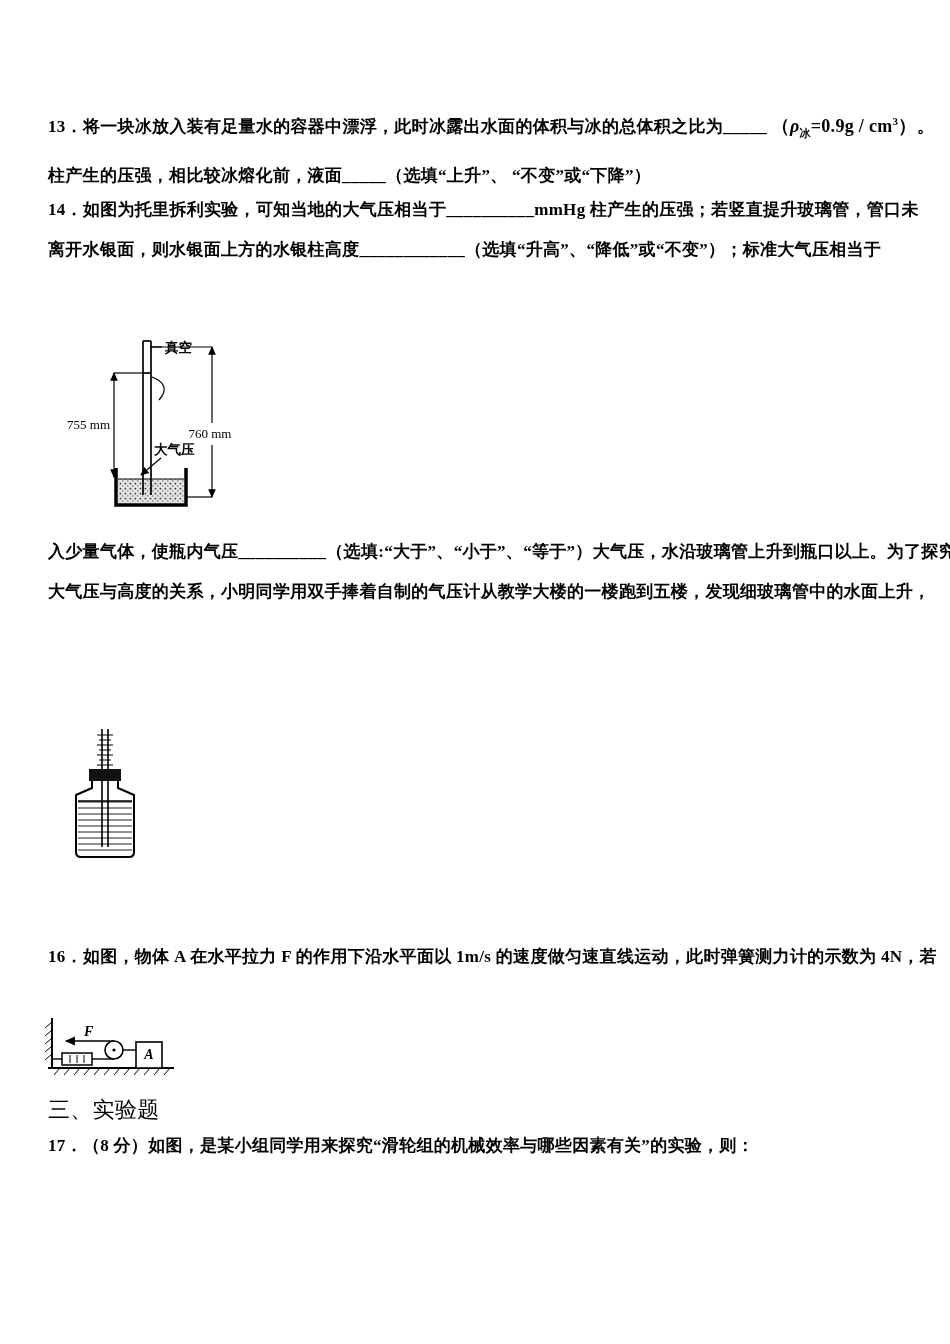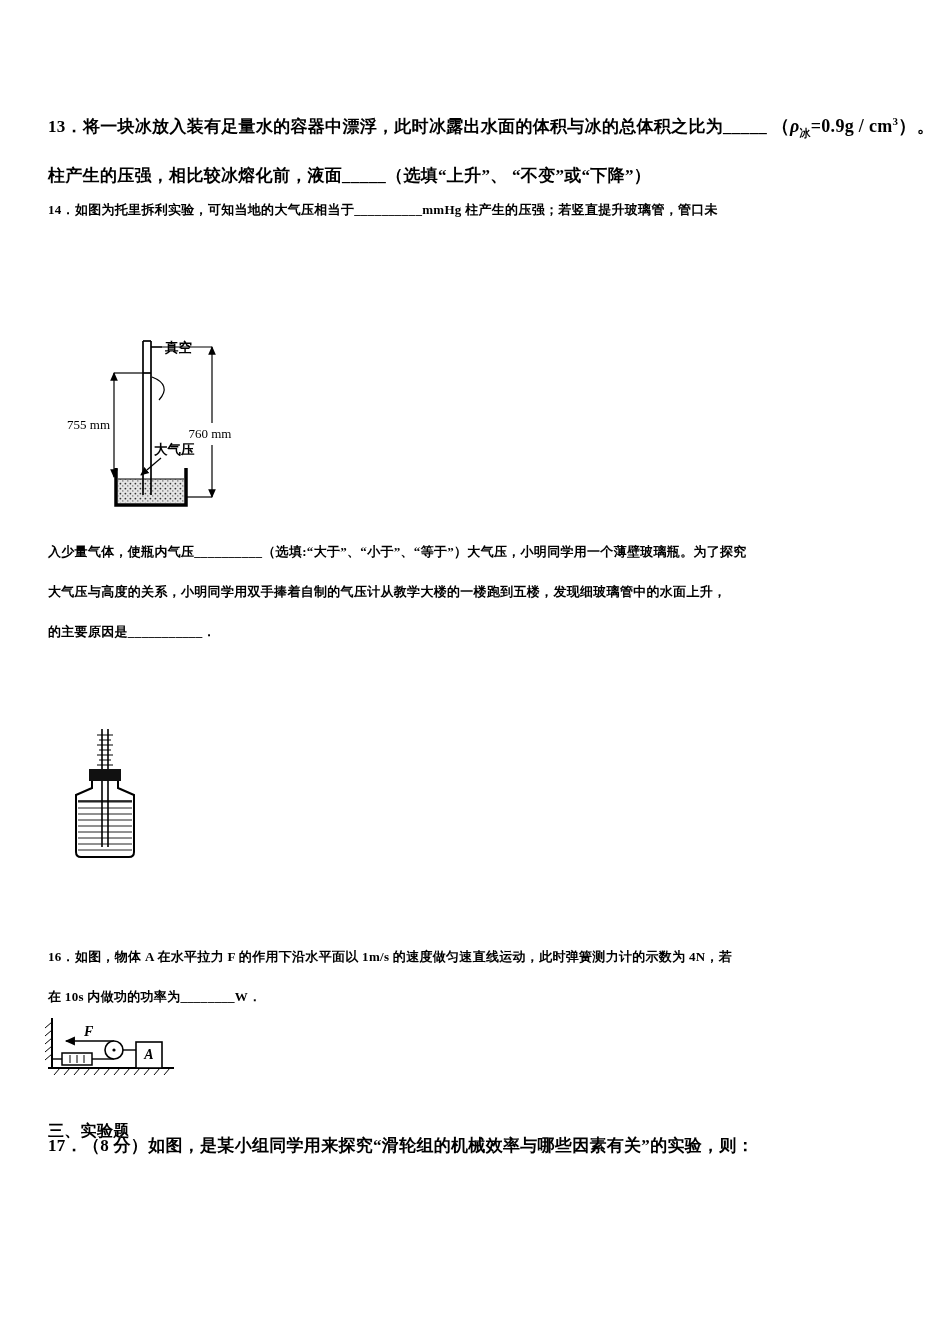--- a/index.html
+++ b/index.html
@@ -6,46 +6,47 @@
   body{
     width:950px;height:1344px;position:relative;background:#ffffff;color:#000;
     font-family:"Liberation Serif","DejaVu Serif",serif;overflow:hidden;
   }
   .tline{
     position:absolute;left:48px;width:862px;font-size:17px;font-weight:600;
     letter-spacing:0.3px;line-height:35px;white-space:nowrap;
   }
   .para{position:absolute;left:48px;width:862px;}
   .para .ln{
-    height:40px;line-height:40px;font-size:13px;font-weight:600;
+    height:40px;line-height:40px;font-size:17px;font-weight:600;
     letter-spacing:0.3px;white-space:nowrap;
   }
   .fig{position:absolute;}
   .formula{font-size:18px;font-weight:600;}
   .formula .rho{font-style:italic;font-family:"Liberation Serif",serif;}
   .formula sub{font-size:11px;}
   .formula sup{font-size:11px;}
-  .section-head{font-size:16px;font-weight:700;margin-top:21px;}
+  .section-head{font-size:22px;font-weight:400;}
   svg text{font-family:"Liberation Serif","DejaVu Serif",serif;fill:#000;}
   .cjk-svg{font-size:13.5px;font-weight:700;}
   .dim{font-size:13px;}
   .var{font-size:14px;font-style:italic;font-weight:600;}
 </style>
 </head>
 <body>
 
 <div>
 
   <div class="tline" style="top:104px;">
     <span>13．将一块冰放入装有足量水的容器中漂浮，此时冰露出水面的体积与冰的总体积之比为_____ </span><span class="formula"><span>（</span><span class="rho">ρ</span><sub>冰</sub><span>=0.9g / cm</span><sup>3</sup><span>）。</span></span>
   </div>
   <div class="tline" style="top:158px;">柱产生的压强，相比较冰熔化前，液面_____（选填“上升”、 “不变”或“下降”）</div>
 
   <div class="para" style="top:190px;">
     <div class="ln">14．如图为托里拆利实验，可知当地的大气压相当于__________mmHg 柱产生的压强；若竖直提升玻璃管，管口未</div>
+    <div class="ln">离开水银面，则水银面上方的水银柱高度____________（选填“升高”、“降低”或“不变”）；标准大气压相当于</div>
   </div>
 
   <div class="fig" style="left:64px;top:327px;">
     <svg width="175" height="192" viewBox="0 0 175 192">
       <defs>
         <marker id="ah1" viewBox="0 0 10 10" refX="8" refY="5" markerWidth="8" markerHeight="8" orient="auto-start-reverse">
           <path d="M0,1 L9,5 L0,9 z" fill="#000"></path>
         </marker>
         <pattern id="stip" width="5" height="5" patternUnits="userSpaceOnUse">
           <rect width="5" height="5" fill="#e4e4e4"></rect>
@@ -78,23 +79,22 @@
         <line x1="148" y1="118" x2="148" y2="170" marker-end="url(#ah1)"></line>
         <line x1="122" y1="170" x2="148" y2="170"></line>
       </g>
       <text x="146" y="111" text-anchor="middle" class="dim">760 mm</text>
       <text x="90" y="127" class="cjk-svg">大气压</text>
       <line x1="97" y1="131" x2="77" y2="148" stroke="#000" stroke-width="1.2" marker-end="url(#ah1)"></line>
     </svg>
   </div>
 
   <div class="para" style="top:532px;">
-    <div class="ln">入少量气体，使瓶内气压__________（选填:“大于”、“小于”、“等于”）大气压，小明同学用一个薄壁玻璃瓶。为了探究</div>
+    <div class="ln">入少量气体，使瓶内气压__________（选填:“大于”、“小于”、“等于”）大气压，水沿玻璃管上升到瓶口以上。为了探究</div>
     <div class="ln">大气压与高度的关系，小明同学用双手捧着自制的气压计从教学大楼的一楼跑到五楼，发现细玻璃管中的水面上升，</div>
-    <div class="ln">的主要原因是___________．</div>
   </div>
 
   <div class="fig" style="left:60px;top:727px;">
     <svg width="90" height="138" viewBox="0 0 90 138">
       <defs>
         <pattern id="hln" width="8" height="6" patternUnits="userSpaceOnUse">
           <line x1="0" y1="3" x2="8" y2="3" stroke="#222" stroke-width="1"></line>
         </pattern>
       </defs>
       <path d="M32,54 L32,61 L16,68 L16,125 Q16,130 21,130 L69,130 Q74,130 74,125 L74,68 L58,61 L58,54" stroke="#000" stroke-width="2" fill="none"></path>
@@ -112,21 +112,20 @@
         <line x1="37" y1="28" x2="53" y2="28"></line>
         <line x1="39" y1="33" x2="51" y2="33"></line>
         <line x1="37" y1="38" x2="53" y2="38"></line>
       </g>
       <rect x="29" y="42" width="32" height="12" fill="#111"></rect>
     </svg>
   </div>
 
   <div class="para" style="top:937px;">
     <div class="ln">16．如图，物体 A 在水平拉力 F 的作用下沿水平面以 1m/s 的速度做匀速直线运动，此时弹簧测力计的示数为 4N，若</div>
-    <div class="ln">在 10s 内做功的功率为________W．</div>
   </div>
 
   <div class="fig" style="left:40px;top:1012px;">
     <svg width="140" height="68" viewBox="0 0 140 68">
       <defs>
         <marker id="ah3" viewBox="0 0 10 10" refX="8" refY="5" markerWidth="8" markerHeight="8" orient="auto">
           <path d="M0,1 L9,5 L0,9 z" fill="#000"></path>
         </marker>
       </defs>
       <g stroke="#000" stroke-width="2">

